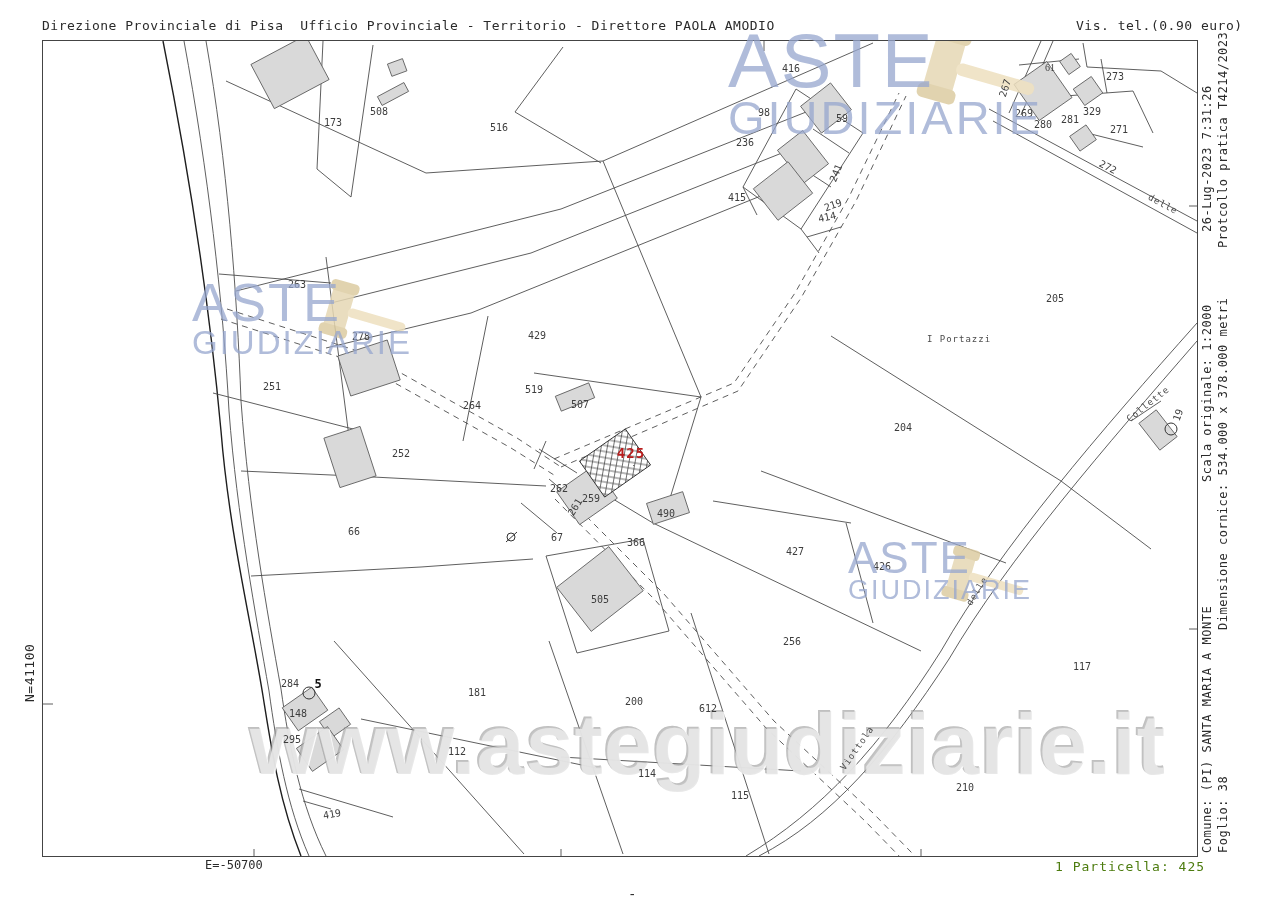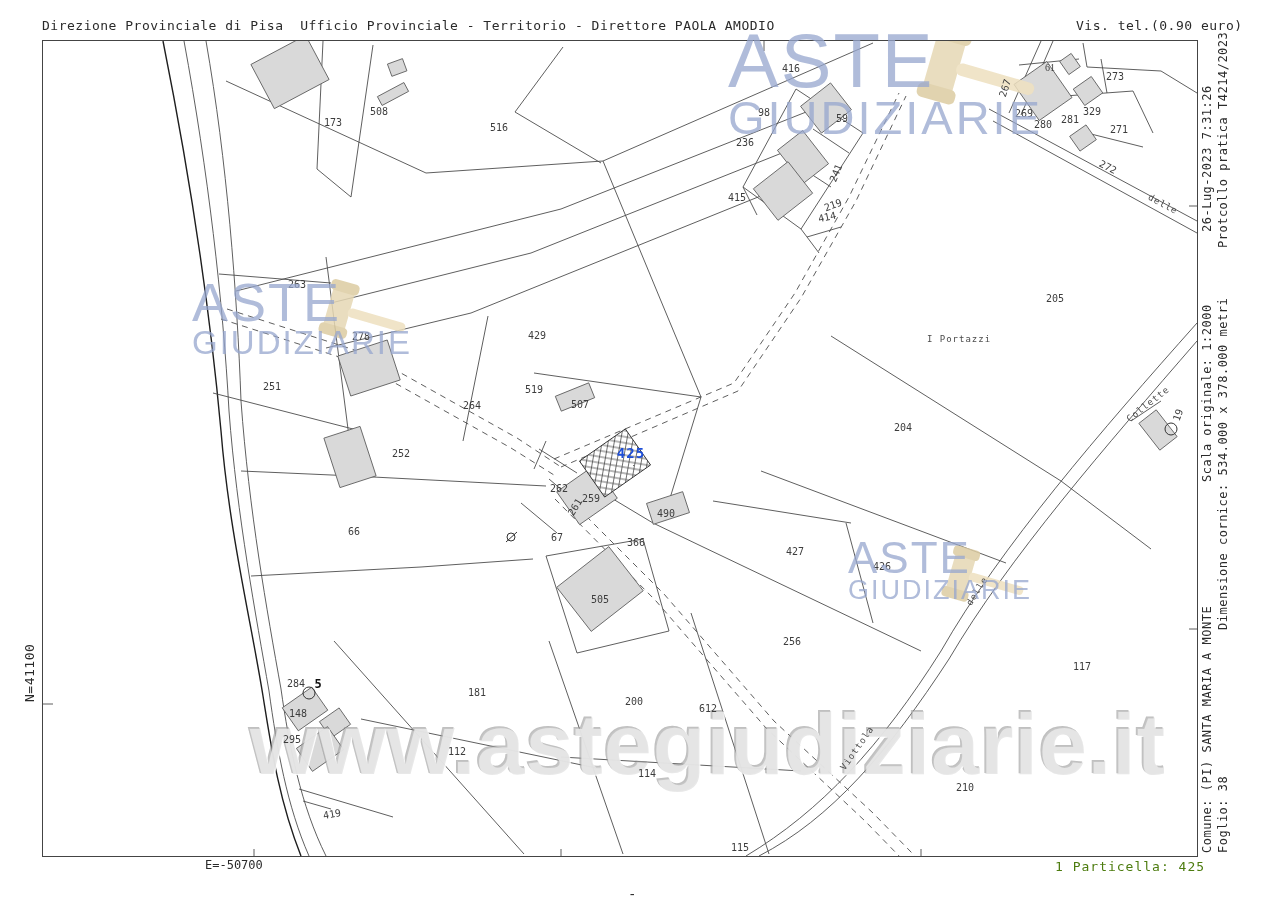--- a/index.html
+++ b/index.html
@@ -10,21 +10,21 @@
   .hdr-right{left:1028px;margin-left:48px;}
   .frame{position:absolute;left:42px;top:40px;width:1154px;height:815px;border:1px solid #444;overflow:hidden;background:#fff;}
   .canvas{position:absolute;left:-42px;top:-40px;width:1280px;height:905px;}
   svg.linework{position:absolute;left:0;top:0;}
   
   .vtext{position:absolute;transform-origin:left top;transform:rotate(-90deg);
          font-size:12px;letter-spacing:.5px;color:#2a2a2a;white-space:pre;}
   
   #label-layer{position:absolute;left:0;top:0;width:1280px;height:905px;pointer-events:none;}
   .plabel{position:absolute;font-size:10px;color:#3d3d3d;white-space:pre;transform:translate(-50%,-50%);}
-  .plabel.bold{font-size:14px;font-weight:bold;color:#1d4ed8;letter-spacing:1px;}
+  .plabel.bold{font-size:14px;font-weight:bold;color:#b91c1c;letter-spacing:1px;}
   .plabel.small-bold{font-size:12px;font-weight:bold;color:#111;}
   .rlabel{position:absolute;font-size:9px;color:#4a4a4a;letter-spacing:1px;white-space:pre;transform:translate(-50%,-50%);}
   .pllabel{position:absolute;font-size:9px;color:#4a4a4a;letter-spacing:1px;white-space:pre;transform:translate(-50%,-50%);}
   
   .wm{position:absolute;pointer-events:none;font-family:"Liberation Sans",sans-serif;
       color:rgba(150,165,205,.75);line-height:.92;letter-spacing:2px;}
   .wm .l1{display:block;}
   .wm .l2{display:block;}
   .wm-tr{left:728px;top:26px;}
   .wm-tr .l1{font-size:76px;}
@@ -236,23 +236,23 @@
           <span class="plabel" style="left: 902px; top: 426px; transform: translate(-50%, -50%);">204</span>
           <span class="plabel" style="left: 1054px; top: 297px; transform: translate(-50%, -50%);">205</span>
           <span class="plabel" style="left: 791px; top: 640px; transform: translate(-50%, -50%);">256</span>
           <span class="plabel" style="left: 1081px; top: 665px; transform: translate(-50%, -50%);">117</span>
           <span class="plabel" style="left: 964px; top: 786px; transform: translate(-50%, -50%);">210</span>
           <span class="plabel" style="left: 633px; top: 700px; transform: translate(-50%, -50%);">200</span>
           <span class="plabel" style="left: 707px; top: 707px; transform: translate(-50%, -50%);">612</span>
           <span class="plabel" style="left: 476px; top: 691px; transform: translate(-50%, -50%);">181</span>
           <span class="plabel" style="left: 456px; top: 750px; transform: translate(-50%, -50%);">112</span>
           <span class="plabel" style="left: 646px; top: 772px; transform: translate(-50%, -50%);">114</span>
-          <span class="plabel" style="left: 739px; top: 846px; transform: translate(-50%, -50%);">115</span>
+          <span class="plabel" style="left: 739px; top: 794px; transform: translate(-50%, -50%);">115</span>
           <span class="plabel" style="left: 331px; top: 813px; transform: translate(-50%, -50%) rotate(-10deg);">419</span>
-          <span class="plabel" style="left: 289px; top: 682px; transform: translate(-50%, -50%); margin-left: 6px;">284</span>
+          <span class="plabel" style="left: 289px; top: 682px; transform: translate(-50%, -50%);">284</span>
           <span class="plabel" style="left: 297px; top: 712px; transform: translate(-50%, -50%);">148</span>
           <span class="plabel" style="left: 291px; top: 738px; transform: translate(-50%, -50%);">295</span>
           <span class="plabel small-bold" style="left: 317px; top: 683px; transform: translate(-50%, -50%);">5</span>
           <span class="plabel" style="left: 599px; top: 598px; transform: translate(-50%, -50%);">505</span>
           <span class="plabel" style="left: 1177px; top: 414px; transform: translate(-50%, -50%) rotate(-70deg);">19</span>
           <span class="rlabel" style="left: 1162px; top: 203px; transform: translate(-50%, -50%) rotate(28deg);">delle</span>
           <span class="rlabel" style="left: 1147px; top: 403px; transform: translate(-50%, -50%) rotate(-38deg);">Collette</span>
           <span class="rlabel" style="left: 976px; top: 590px; transform: translate(-50%, -50%) rotate(-58deg);">delle</span>
           <span class="rlabel" style="left: 856px; top: 747px; transform: translate(-50%, -50%) rotate(-55deg);">Viottola</span>
           <span class="pllabel" style="left: 958px; top: 338px; transform: translate(-50%, -50%);">I Portazzi</span>

